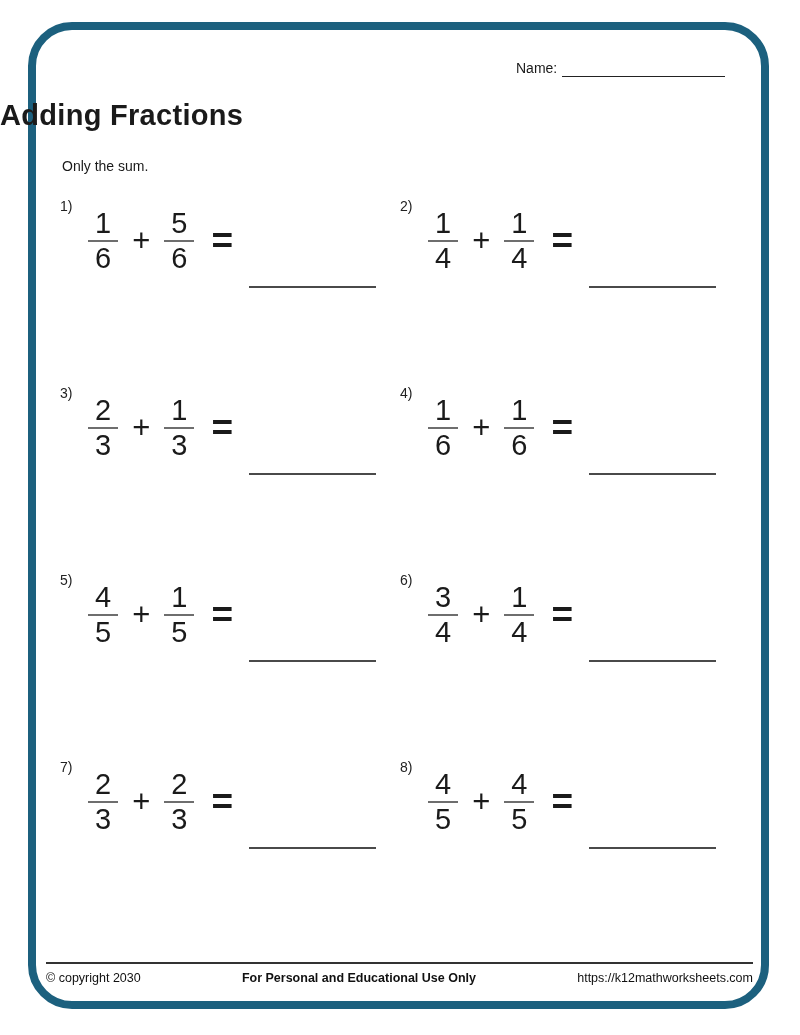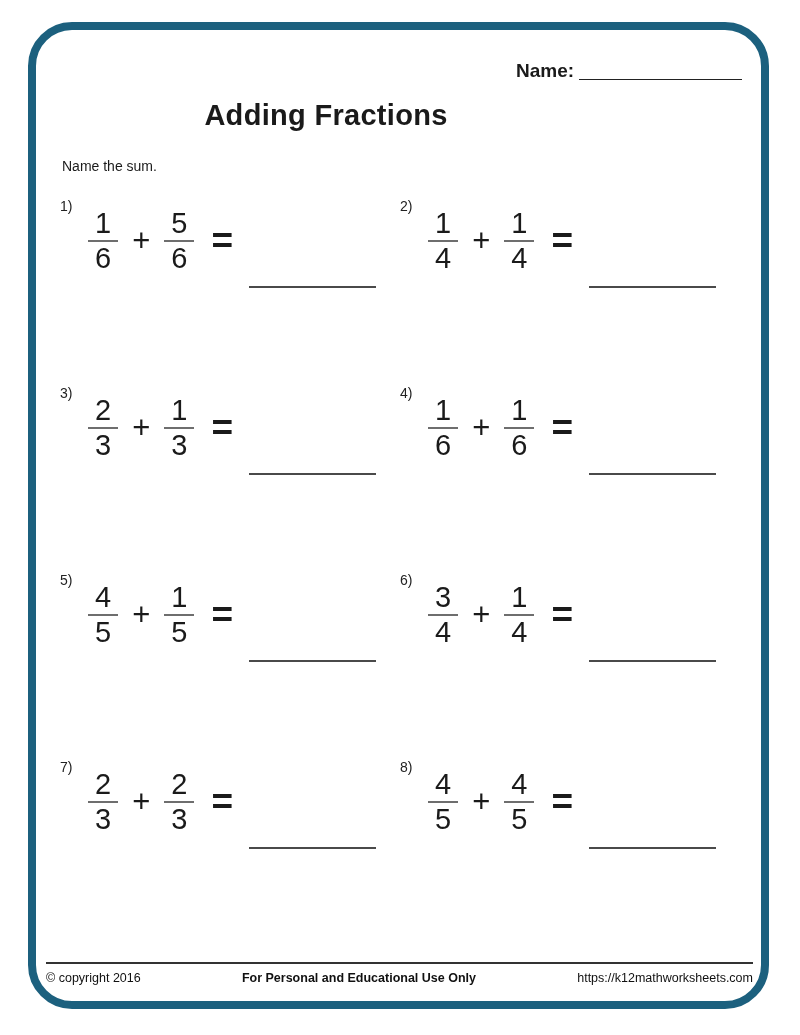--- a/index.html
+++ b/index.html
@@ -22,37 +22,36 @@
     border: 8px solid #1c607e;
     border-radius: 44px;
     box-sizing: border-box;
     background: #ffffff;
   }
   .name-row {
     position: absolute;
     top: 60px;
     left: 516px;
     display: flex;
-    align-items: center;
-    font-size: 19px;
-    font-weight: bold;
+    align-items: flex-start;
+    font-size: 14px;
   }
   .name-line {
     display: inline-block;
     width: 163px;
     border-bottom: 1.5px solid #222;
     height: 16px;
     margin-left: 5px;
   }
   .worksheet-title {
     position: absolute;
     top: 99px;
     left: 0;
     width: 652px;
-    text-align: center;
+    text-align: left;
     font-size: 29px;
     font-weight: 700;
     letter-spacing: 0.3px;
   }
   .instruction {
     position: absolute;
     top: 158px;
     left: 62px;
     font-size: 14px;
   }
@@ -138,21 +137,21 @@
 
 <div class="page-border"></div>
 
 <div class="name-row">
   <span>Name:</span>
   <span class="name-line"></span>
 </div>
 
 <div class="worksheet-title">Adding Fractions</div>
 
-<div class="instruction">Name the sum.</div>
+<div class="instruction">Only the sum.</div>
 
 <div class="problems-grid">
 
   <div class="problem">
     <span class="plabel">1)</span>
     <div class="equation">
       <span class="frac">
         <span class="num">1</span>
         <span class="fbar"></span>
         <span class="den">6</span>
@@ -298,16 +297,16 @@
       </span>
       <span class="op-eq">=</span>
       <span class="answer-line"></span>
     </div>
   </div>
 
 </div>
 
 <div class="footer-divider"></div>
 <div class="footer-row">
-  <span>© copyright 2016</span>
+  <span>© copyright 2030</span>
   <span class="footer-center">For Personal and Educational Use Only</span>
   <span>https://k12mathworksheets.com</span>
 </div>
 
 </body></html>

